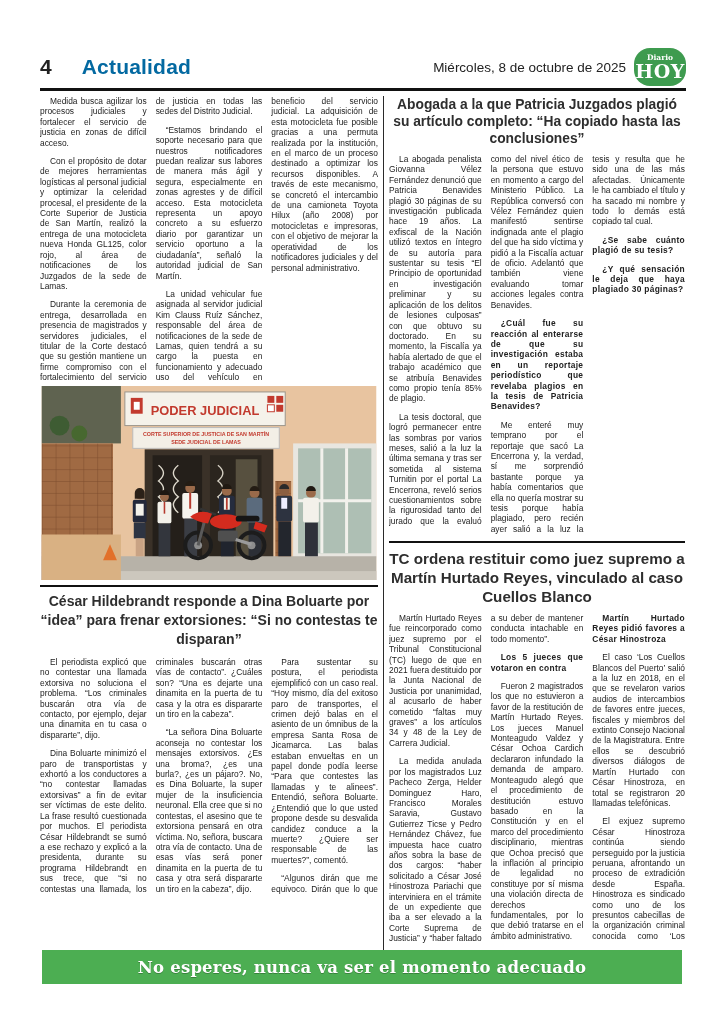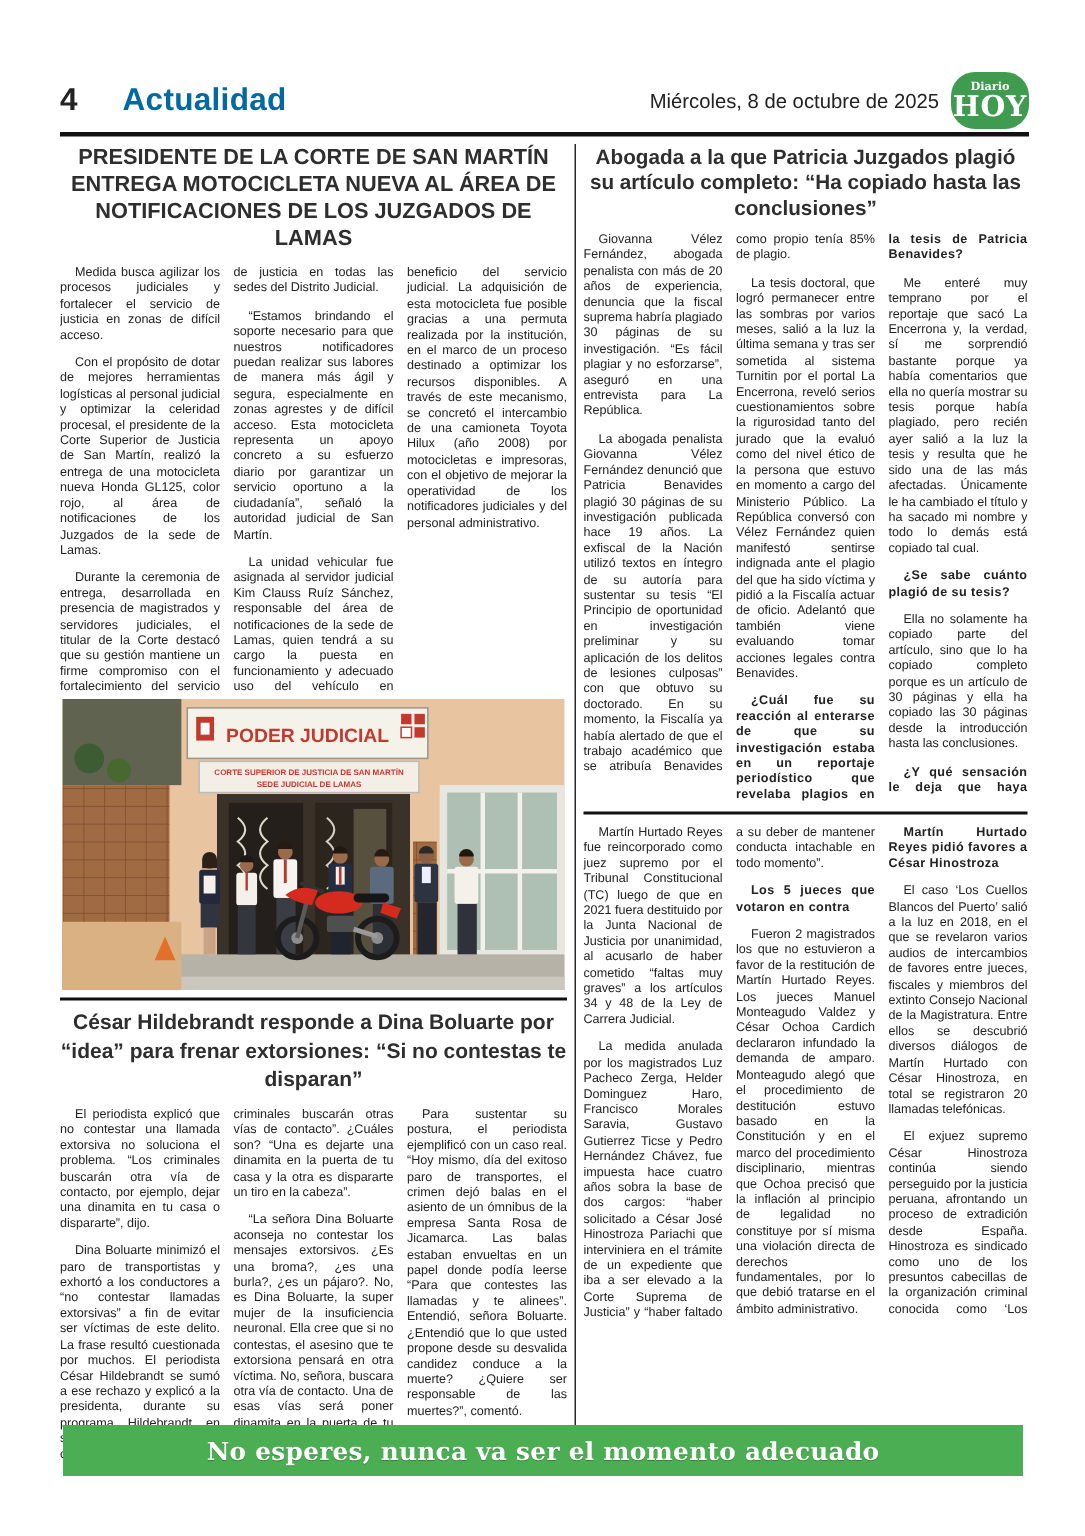--- a/index.html
+++ b/index.html
@@ -65,21 +65,20 @@
       <span class="t">Diario</span>
       <span class="m">HOY</span>
     </span>
   </div>
   <div class="head-rule"></div>
   <div class="v-divider"></div>
 
   <div class="col-left">
 
     <article>
-      <h1 class="hl-motor">PRESIDENTE DE LA CORTE DE SAN MARTÍN ENTREGA MOTOCICLETA NUEVA AL ÁREA DE NOTIFICACIONES DE LOS JUZGADOS DE LAMAS</h1>
       <div class="cols body-motor">
           <p>Medida busca agilizar los procesos judiciales y fortalecer el servicio de justicia en zonas de difícil acceso.</p>
           <p>Con el propósito de dotar de mejores herramientas logísticas al personal judicial y optimizar la celeridad procesal, el presidente de la Corte Superior de Justicia de San Martín, realizó la entrega de una motocicleta nueva Honda GL125, color rojo, al área de notificaciones de los Juzgados de la sede de Lamas.</p>
           <p>Durante la ceremonia de entrega, desarrollada en presencia de magistrados y servidores judiciales, el titular de la Corte destacó que su gestión mantiene un firme compromiso con el fortalecimiento del servicio de justicia en todas las sedes del Distrito Judicial.</p>
           <p>“Estamos brindando el soporte necesario para que nuestros notificadores puedan realizar sus labores de manera más ágil y segura, especialmente en zonas agrestes y de difícil acceso. Esta motocicleta representa un apoyo concreto a su esfuerzo diario por garantizar un servicio oportuno a la ciudadanía”, señaló la autoridad judicial de San Martín.</p>
           <p>La unidad vehicular fue asignada al servidor judicial Kim Clauss Ruíz Sánchez, responsable del área de notificaciones de la sede de Lamas, quien tendrá a su cargo la puesta en funcionamiento y adecuado uso del vehículo en beneficio del servicio judicial. La adquisición de esta motocicleta fue posible gracias a una permuta realizada por la institución, en el marco de un proceso destinado a optimizar los recursos disponibles. A través de este mecanismo, se concretó el intercambio de una camioneta Toyota Hilux (año 2008) por motocicletas e impresoras, con el objetivo de mejorar la operatividad de los notificadores judiciales y del personal administrativo.</p>
         </div>
 
       <svg class="photo" width="338" height="194" viewBox="0 0 338 196">
         <defs>
@@ -214,33 +213,32 @@
           <p>“Algunos dirán que me equivoco. Dirán que lo que propone la señora Boluarte no es un consejo, sino una manera cínica de abordar el problema, un modo sonso de tomar a la ligera la poderosa huelga de transporte que hemos tenido hoy”..</p>
         </div>
     </article>
   </div>
 
   <div class="col-right">
 
     <article>
       <h1 class="hl-ben">Abogada a la que Patricia Juzgados plagió su artículo completo: “Ha copiado hasta las conclusiones”</h1>
       <div class="cols body-ben">
-          <p>Giovanna Vélez Fernández, abogada penalista con más de 20 años de experiencia, denuncia que la fiscal suprema habría plagiado 30 páginas de su investigación. “Es fácil plagiar y no esforzarse”, aseguró en una entrevista para La República.</p>
           <p>La abogada penalista Giovanna Vélez Fernández denunció que Patricia Benavides plagió 30 páginas de su investigación publicada hace 19 años. La exfiscal de la Nación utilizó textos en íntegro de su autoría para sustentar su tesis “El Principio de oportunidad en investigación preliminar y su aplicación de los delitos de lesiones culposas” con que obtuvo su doctorado. En su momento, la Fiscalía ya había alertado de que el trabajo académico que se atribuía Benavides como propio tenía 85% de plagio.</p>
           <p>La tesis doctoral, que logró permanecer entre las sombras por varios meses, salió a la luz la última semana y tras ser sometida al sistema Turnitin por el portal La Encerrona, reveló serios cuestionamientos sobre la rigurosidad tanto del jurado que la evaluó como del nivel ético de la persona que estuvo en momento a cargo del Ministerio Público. La República conversó con Vélez Fernández quien manifestó sentirse indignada ante el plagio del que ha sido víctima y pidió a la Fiscalía actuar de oficio. Adelantó que también viene evaluando tomar acciones legales contra Benavides.</p>
           <p class="qhead">¿Cuál fue su reacción al enterarse de que su investigación estaba en un reportaje periodístico que revelaba plagios en la tesis de Patricia Benavides?</p>
           <p>Me enteré muy temprano por el reportaje que sacó La Encerrona y, la verdad, sí me sorprendió bastante porque ya había comentarios que ella no quería mostrar su tesis porque había plagiado, pero recién ayer salió a la luz la tesis y resulta que he sido una de las más afectadas. Únicamente le ha cambiado el título y ha sacado mi nombre y todo lo demás está copiado tal cual.</p>
           <p class="qhead">¿Se sabe cuánto plagió de su tesis?</p>
-          <p>Ella no solamente ha copiado parte del artículo, sino que lo ha copiado completo porque es un artículo de 30 páginas y ella ha copiado las 30 páginas desde la introducción hasta las conclusiones.</p>
           <p class="qhead">¿Y qué sensación le deja que haya plagiado 30 páginas?</p>
         </div>
       <div class="rule-right"></div>
     </article>
 
     <article>
+      <h1 class="hl-tc">TC ordena restituir como juez supremo a Martín Hurtado Reyes, vinculado al caso Cuellos Blanco</h1>
       <div class="cols body-tc">
           <p>Martín Hurtado Reyes fue reincorporado como juez supremo por el Tribunal Constitucional (TC) luego de que en 2021 fuera destituido por la Junta Nacional de Justicia por unanimidad, al acusarlo de haber cometido “faltas muy graves” a los artículos 34 y 48 de la Ley de Carrera Judicial.</p>
           <p>La medida anulada por los magistrados Luz Pacheco Zerga, Helder Dominguez Haro, Francisco Morales Saravia, Gustavo Gutierrez Ticse y Pedro Hernández Chávez, fue impuesta hace cuatro años sobra la base de dos cargos: “haber solicitado a César José Hinostroza Pariachi que interviniera en el trámite de un expediente que iba a ser elevado a la Corte Suprema de Justicia” y “haber faltado a su deber de mantener conducta intachable en todo momento”.</p>
           <p class="qhead">Los 5 jueces que votaron en contra</p>
           <p>Fueron 2 magistrados los que no estuvieron a favor de la restitución de Martín Hurtado Reyes. Los jueces Manuel Monteagudo Valdez y César Ochoa Cardich declararon infundado la demanda de amparo. Monteagudo alegó que el procedimiento de destitución estuvo basado en la Constitución y en el marco del procedimiento disciplinario, mientras que Ochoa precisó que la inflación al principio de legalidad no constituye por sí misma una violación directa de derechos fundamentales, por lo que debió tratarse en el ámbito administrativo.</p>
           <p class="qhead">Martín Hurtado Reyes pidió favores a César Hinostroza</p>
           <p>El caso ‘Los Cuellos Blancos del Puerto’ salió a la luz en 2018, en el que se revelaron varios audios de intercambios de favores entre jueces, fiscales y miembros del extinto Consejo Nacional de la Magistratura. Entre ellos se descubrió diversos diálogos de Martín Hurtado con César Hinostroza, en total se registraron 20 llamadas telefónicas.</p>
           <p>El exjuez supremo César Hinostroza continúa siendo perseguido por la justicia peruana, afrontando un proceso de extradición desde España. Hinostroza es sindicado como uno de los presuntos cabecillas de la organización criminal conocida como ‘Los Cuellos Blancos del Puerto’.</p>
         </div>
     </article>

